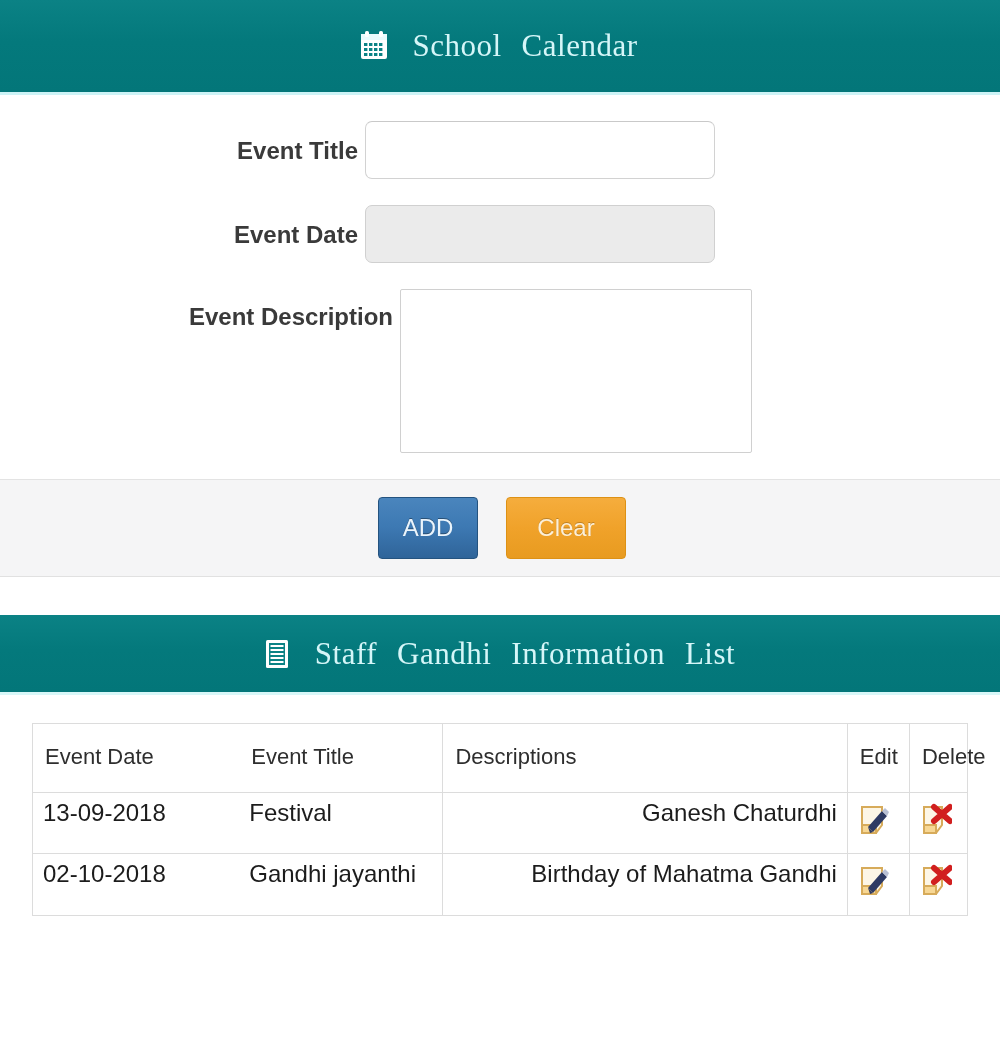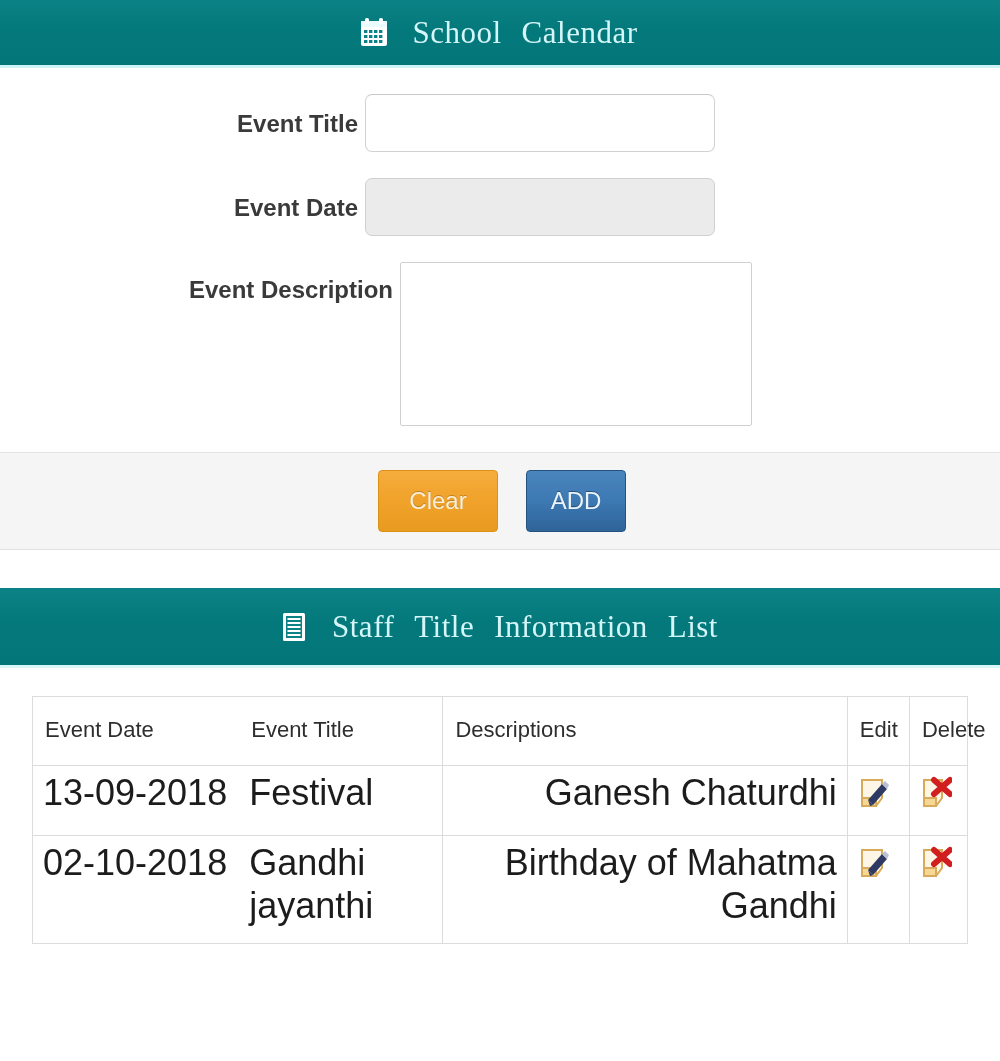--- a/index.html
+++ b/index.html
@@ -12,21 +12,21 @@
     height: 1061px;
     font-family: "Liberation Sans", sans-serif;
     color: #222;
     overflow: hidden;
   }
 
   
   .panel-header {
     background: linear-gradient(180deg, #0b8285 0%, #04797c 45%, #037679 100%);
     border-bottom: 3px solid #cdf3f6;
-    height: 68px;
+    height: 95px;
     display: flex;
     align-items: center;
     justify-content: center;
     box-sizing: border-box;
   }
   .panel-header.second {
     height: 80px;
     border-bottom: 3px solid #d8f7f8;
   }
   .panel-title {
@@ -177,23 +177,23 @@
     font-family: "Liberation Sans", sans-serif;
     background: #ffffff;
   }
   .th-date   { text-align: left;   border-right-color: transparent !important; }
   .th-title  { text-align: left;   border-left-color: transparent !important; }
   .th-desc   { text-align: left; }
   .th-edit   { text-align: center; margin-top: 32px; }
   .th-delete { text-align: left; margin-top: 23px; }
 
   table.events tbody td {
-    font-size: 36px;
+    font-size: 24px;
     color: #1c1c1c;
-    padding: 6px 10px 16px 10px;
+    padding: 6px 10px 10px 10px;
     font-family: "Liberation Sans", sans-serif;
     line-height: 1.18;
   }
   .td-date  { text-align: left;  white-space: nowrap; border-right-color: transparent !important; }
   .td-title { text-align: left; border-left-color: transparent !important; }
   .td-desc  { text-align: right; }
   .td-icon  { text-align: left; padding-top: 10px !important; }
 
   .col-date   { width: 206px; }
   .col-title  { width: 204px; }
@@ -258,43 +258,43 @@
   <div class="form-row">
     <div class="form-label label-pad-desc">Event Description</div>
     <div class="field-wrap">
       <textarea class="text-area" placeholder="" style=""></textarea>
     </div>
   </div>
 
 </div>
 
 <div class="button-bar">
+  <button class="btn btn-add">ADD</button>
   <button class="btn btn-clear">Clear</button>
-  <button class="btn btn-add">ADD</button>
 </div>
 
 <div class="gap-white"></div>
 
 <div class="panel-header second">
   <div class="panel-title">
     <span class="hdr-icon">
       <svg width="26" height="32" viewBox="0 0 26 32">
         <rect x="2" y="2" width="22" height="28" rx="1.5" fill="#ffffff"></rect>
         <rect x="5" y="5" width="16" height="22" fill="#0b8285"></rect>
         <g fill="#ffffff">
           <rect x="6.5" y="7" width="13" height="2"></rect>
           <rect x="6.5" y="11" width="13" height="2"></rect>
           <rect x="6.5" y="15" width="13" height="2"></rect>
           <rect x="6.5" y="19" width="13" height="2"></rect>
           <rect x="6.5" y="23" width="13" height="2"></rect>
         </g>
       </svg>
     </span>
     <span class="word">Staff</span>
-    <span class="word">Title</span>
+    <span class="word">Gandhi</span>
     <span class="word">Information</span>
     <span class="word">List</span>
   </div>
 </div>
 
 <div class="table-area">
   <table class="events">
     <colgroup>
       <col class="col-date">
         <col class="col-title">

